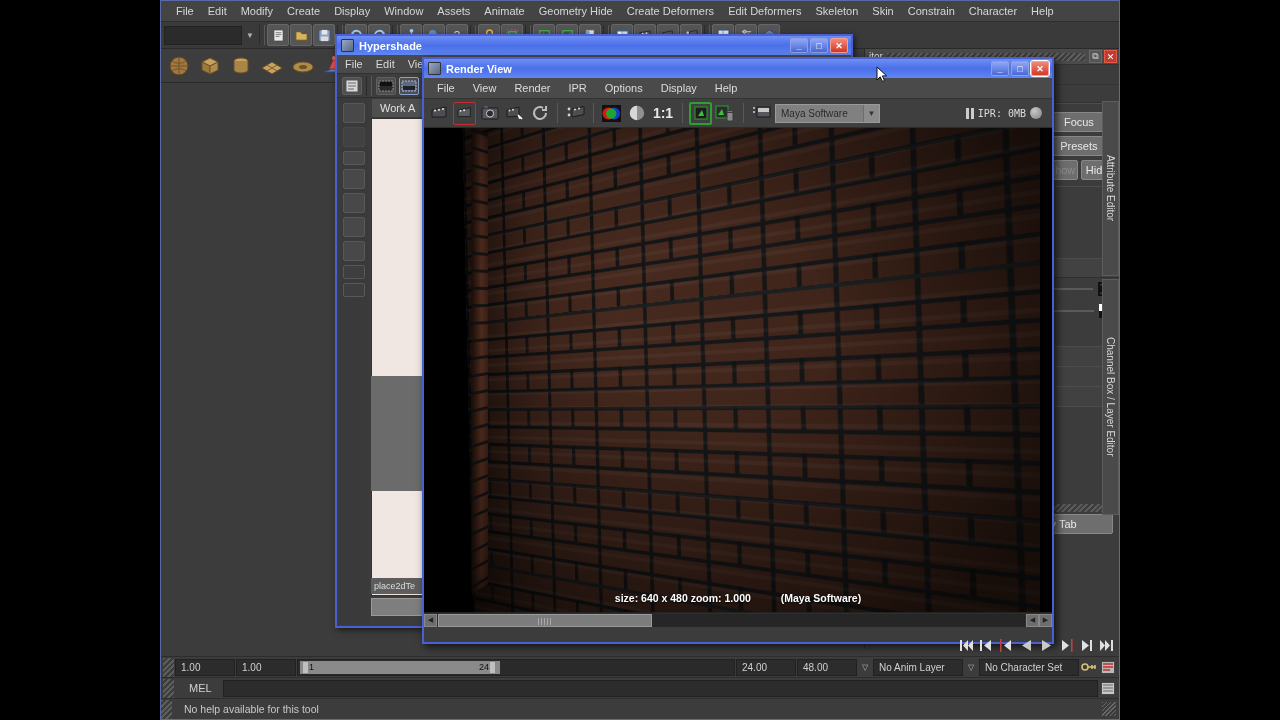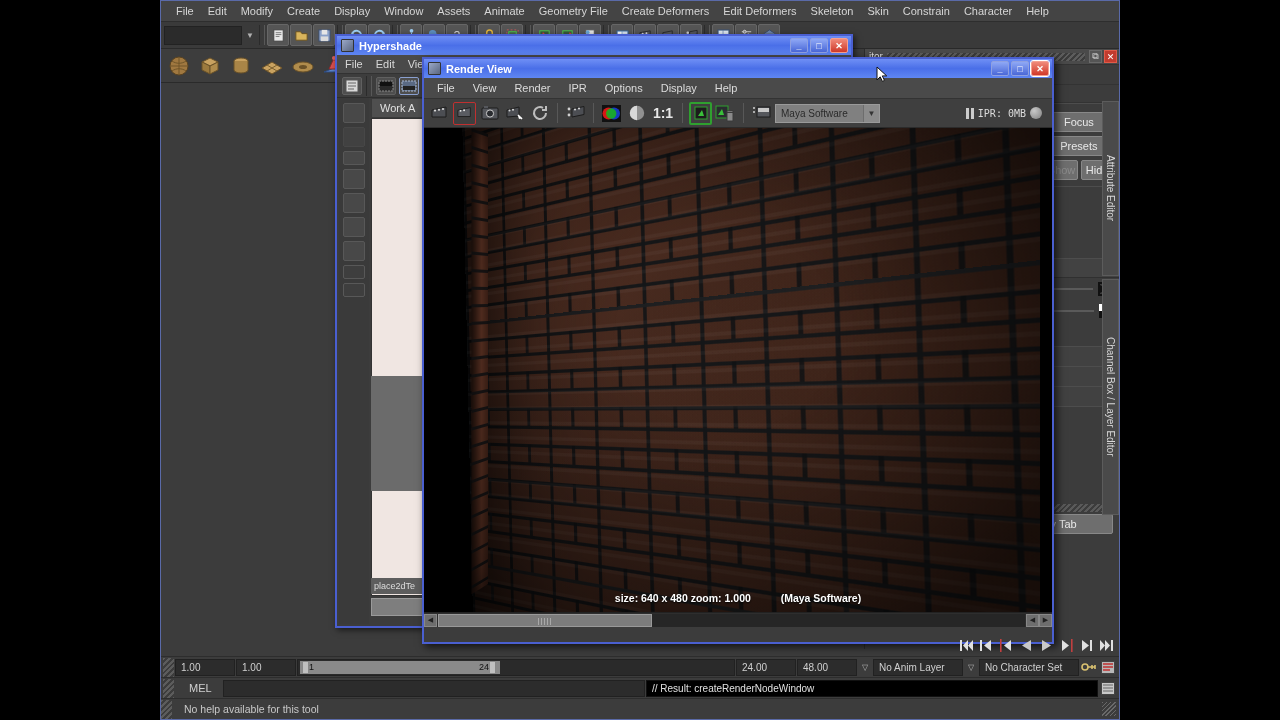--- a/index.html
+++ b/index.html
@@ -366,21 +366,21 @@
 
     <div class="menubar">
       <div class="mi">File</div>
       <div class="mi">Edit</div>
       <div class="mi">Modify</div>
       <div class="mi">Create</div>
       <div class="mi">Display</div>
       <div class="mi">Window</div>
       <div class="mi">Assets</div>
       <div class="mi">Animate</div>
-      <div class="mi">Geometry File</div>
+      <div class="mi">Geometry Hide</div>
       <div class="mi">Create Deformers</div>
       <div class="mi">Edit Deformers</div>
       <div class="mi">Skeleton</div>
       <div class="mi">Skin</div>
       <div class="mi">Constrain</div>
       <div class="mi">Character</div>
       <div class="mi">Help</div>
     </div>
 
     <div class="statusline">
@@ -913,21 +913,20 @@
               <rect x="0.5" y="0.5" width="13" height="12" fill="#b8b8b8" stroke="#444"></rect>
               <path d="M2 3h10M2 6h10M2 9h7" stroke="#c03030" stroke-width="1.4"></path>
             </svg>
         </div>
       </div>
 
       <div class="bb-row">
         <div class="bb-grip"></div>
         <div class="mel-label">MEL</div>
         <input class="mel-input" value="" style="color: rgb(221, 221, 221); font-size: 11px; padding-left: 5px;" placeholder="">
-        <div class="mel-result">// Result: createRenderNodeWindow</div>
         <div style="width:18px;display:flex;align-items:center;justify-content:center;">
           <svg width="14" height="13" viewBox="0 0 14 13">
               <rect x="0.5" y="0.5" width="13" height="12" fill="#c8c8c8" stroke="#444"></rect>
               <path d="M2 3h10M2 6h10M2 9h10" stroke="#666"></path>
             </svg>
         </div>
       </div>
 
       <div class="help-row">
         <div class="bb-grip"></div>

